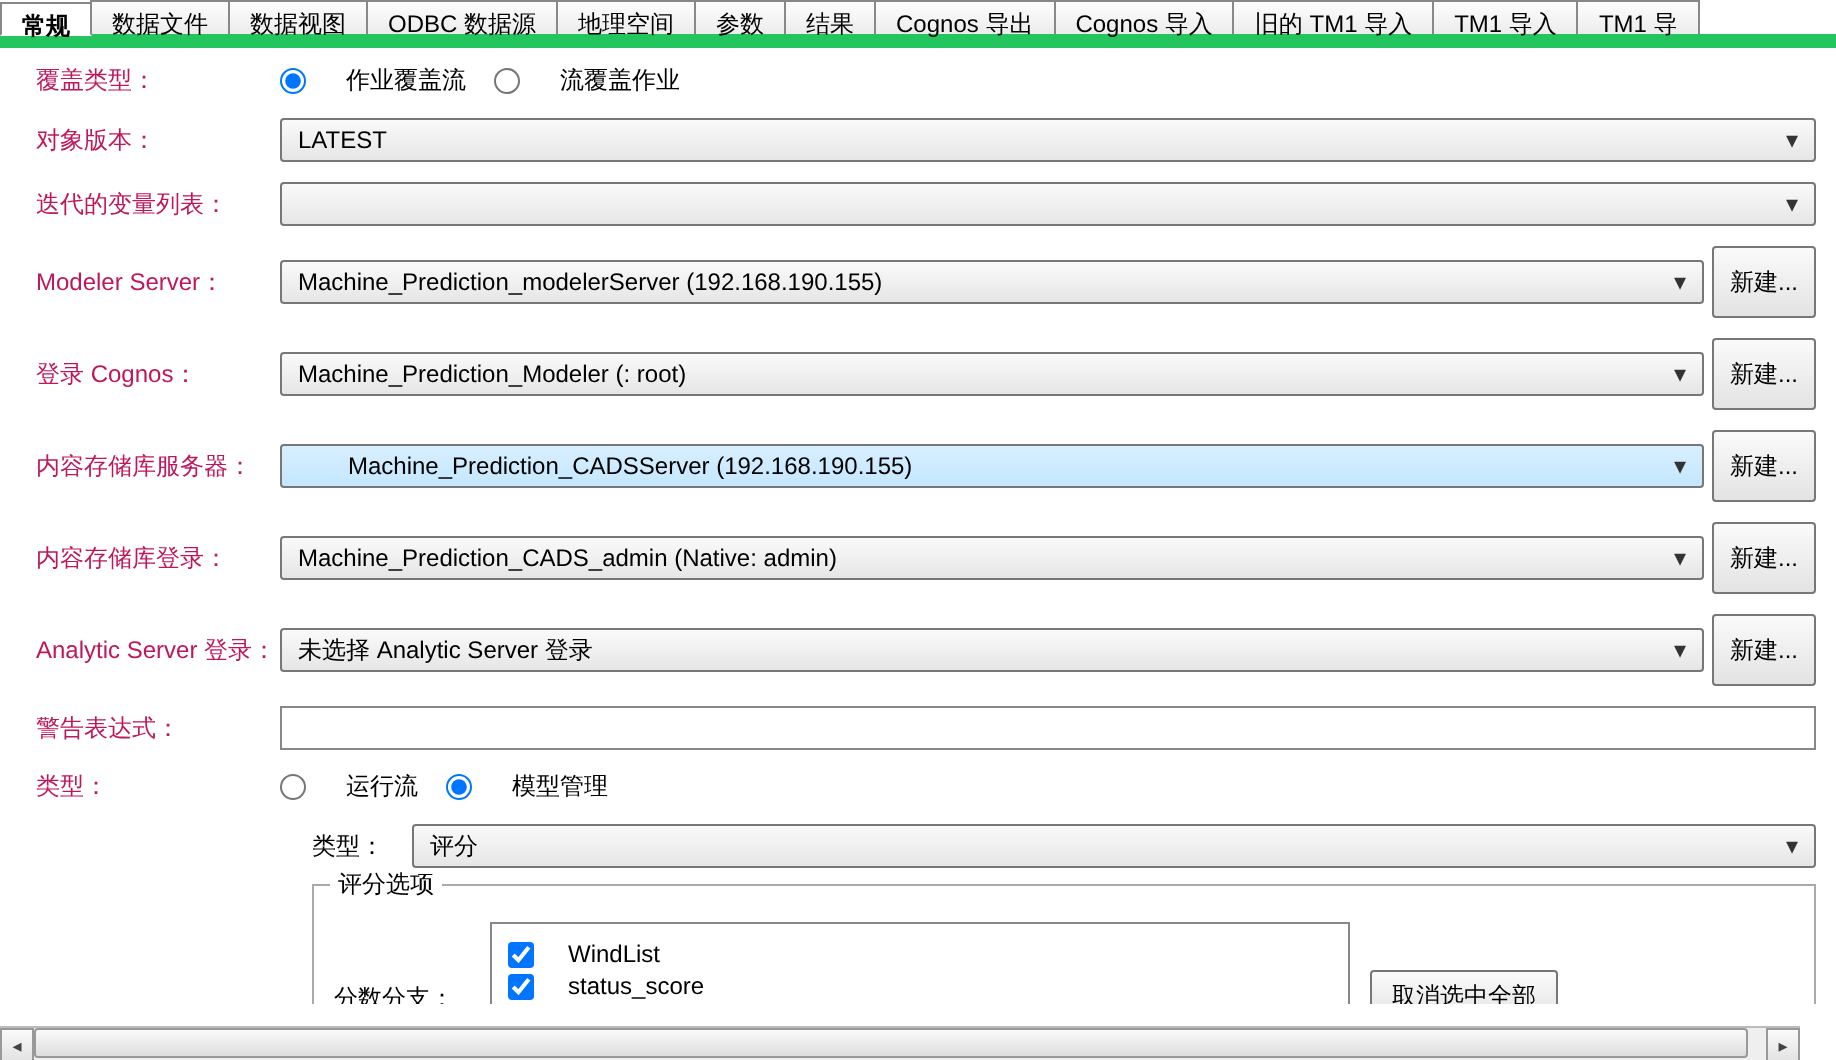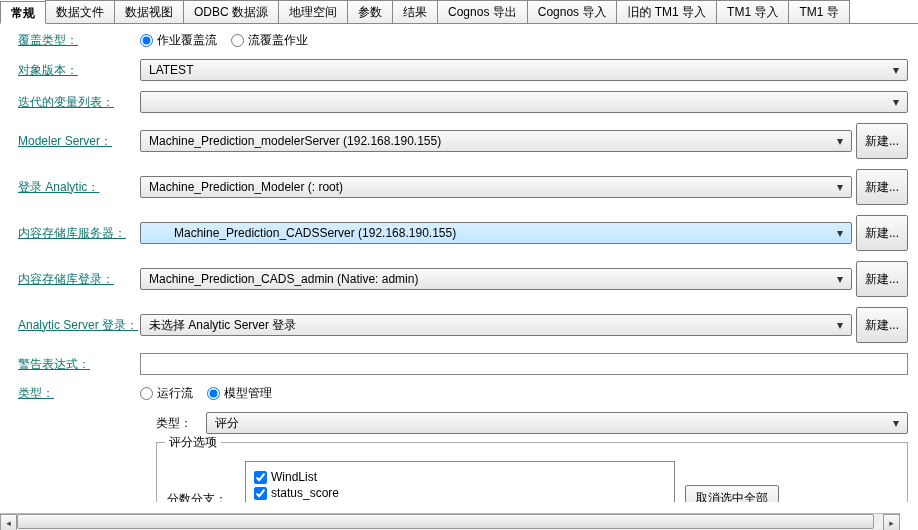--- a/index.html
+++ b/index.html
@@ -9,21 +9,21 @@
   background: #fff;
   width: 918px;
   height: 530px;
   overflow: hidden;
   position: relative;
 }
 .tabs {
   display: flex;
   height: 24px;
   background: #fff;
-  border-bottom: 1px solid #22c55e;
+  border-bottom: 7px solid #22c55e;
 }
 .tab {
   padding: 3px 10px;
   border: 1px solid #888;
   border-bottom: none;
   background: linear-gradient(#fdfdfd, #ececec);
   margin-right: -1px;
   cursor: default;
   white-space: nowrap;
   font-size: 12px;
@@ -42,30 +42,29 @@
   overflow-y: scroll;
   overflow-x: hidden;
 }
 .row {
   display: flex;
   align-items: center;
   margin-bottom: 10px;
 }
 .label {
   width: 122px;
-  color: #0f766e;
+  color: #be185d;
   flex-shrink: 0;
-  text-decoration: underline;
 }
 .radio-wrap {
   display: flex;
   align-items: center;
   gap: 14px;
 }
-.radio-wrap label { display: flex; align-items: center; gap: 4px; }
+.radio-wrap label { display: flex; align-items: center; gap: 20px; }
 .combo {
   flex: 1;
   height: 22px;
   border: 1px solid #777;
   background: linear-gradient(#fafafa, #e6e6e6);
   display: flex;
   align-items: center;
   padding: 0 4px 0 8px;
   border-radius: 2px;
   position: relative;
@@ -115,21 +114,21 @@
 }
 .score-row { display:flex; align-items:flex-start; margin-top:10px;}
 .score-label { width:78px; padding-top:30px;}
 .listbox {
   width: 430px;
   min-height: 70px;
   border: 1px solid #888;
   background: #fff;
   padding: 6px 8px;
 }
-.listbox label { display:flex; align-items:center; gap:4px; margin:2px 0;}
+.listbox label { display:flex; align-items:center; gap:17px; margin:2px 0;}
 .de-btn {
   margin-left: 10px;
   margin-top: 24px;
   padding: 4px 10px;
   border:1px solid #777;
   background: linear-gradient(#fafafa,#e3e3e3);
   border-radius:2px;
 }
 .hscrollbar {
   position:absolute;
@@ -216,21 +215,21 @@
   <div class="row">
     <div class="label">Modeler Server：</div>
     <div class="combo">
       <span>Machine_Prediction_modelerServer (192.168.190.155)</span>
       <span class="combo-arrow">▾</span>
     </div>
     <div class="btn">新建...</div>
   </div>
 
   <div class="row">
-    <div class="label">登录 Analytic：</div>
+    <div class="label">登录 Cognos：</div>
     <div class="combo">
       <span>Machine_Prediction_Modeler (: root)</span>
       <span class="combo-arrow">▾</span>
     </div>
     <div class="btn">新建...</div>
   </div>
 
   <div class="row">
     <div class="label">内容存储库服务器：</div>
     <div class="combo highlight">

